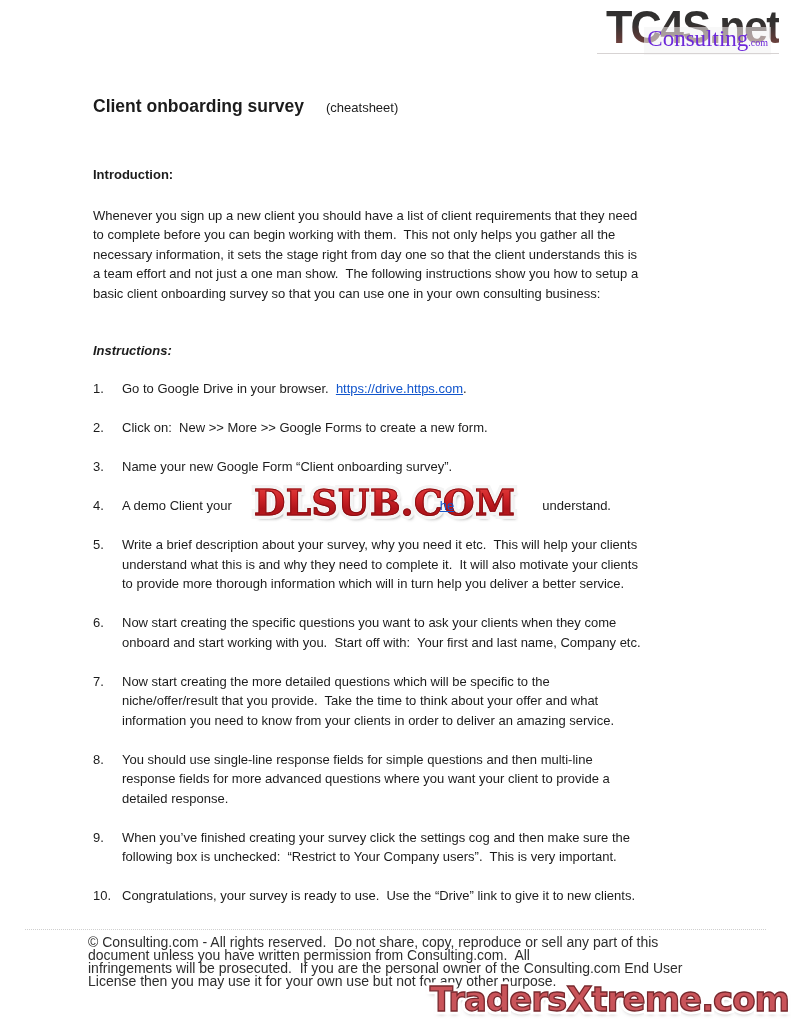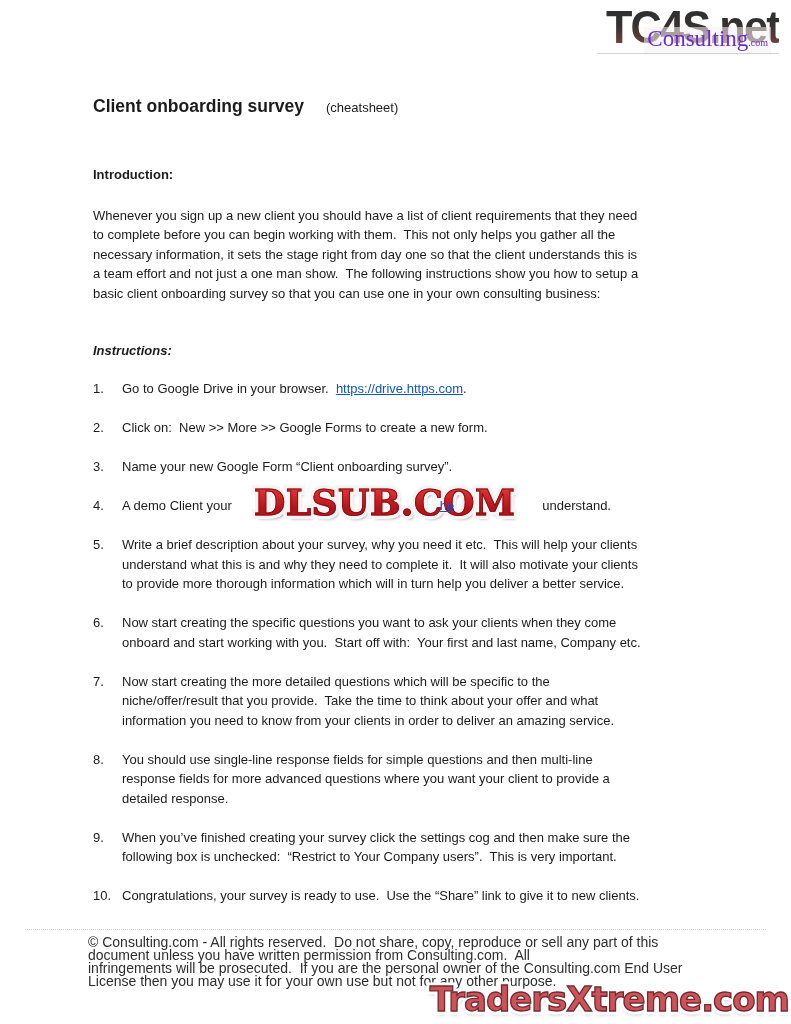--- a/index.html
+++ b/index.html
@@ -138,21 +138,21 @@
 response fields for more advanced questions where you want your client to provide a
 detailed response.</span></div>
         </div>
         <div class="item-row">
           <span class="item-num">9.</span>
           <div class="item-text"><span>When you’ve finished creating your survey click the settings cog and then make sure the
 following box is unchecked:  “Restrict to Your Company users”.  This is very important.</span></div>
         </div>
         <div class="item-row">
           <span class="item-num">10.</span>
-          <div class="item-text"><span>Congratulations, your survey is ready to use.  Use the “Share” link to give it to new clients.</span></div>
+          <div class="item-text"><span>Congratulations, your survey is ready to use.  Use the “Drive” link to give it to new clients.</span></div>
         </div>
       </div>
   </div>
 
   <div class="watermark">
     <span class="wm-back">DLSUB.COM</span>
     <span class="wm-front">DLSUB.COM</span>
   </div>
 
   <div class="footer-rule"></div>

